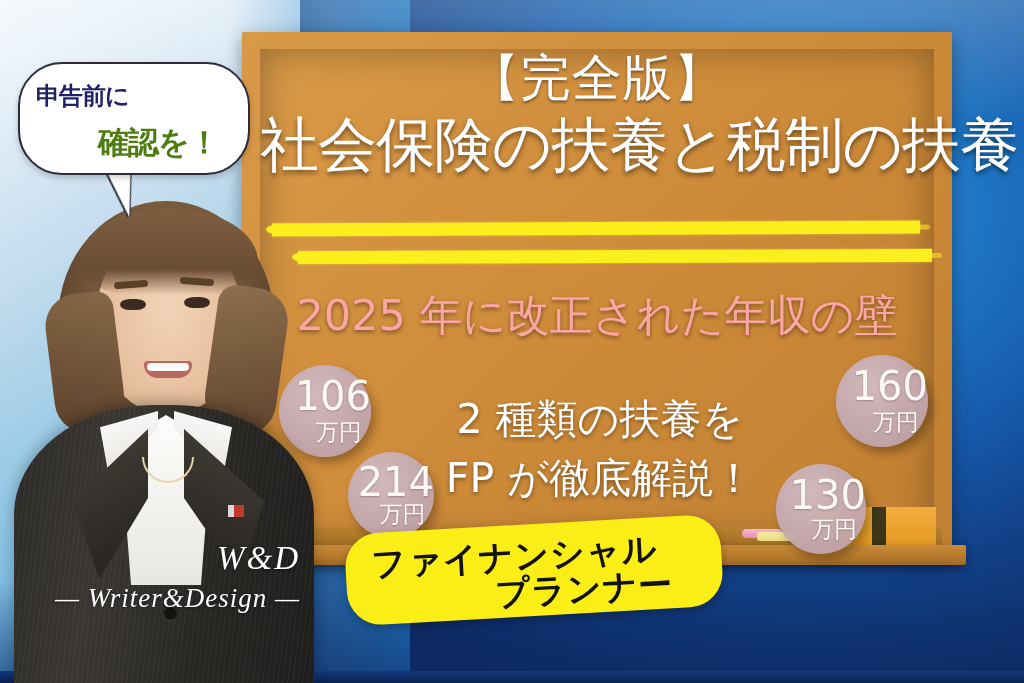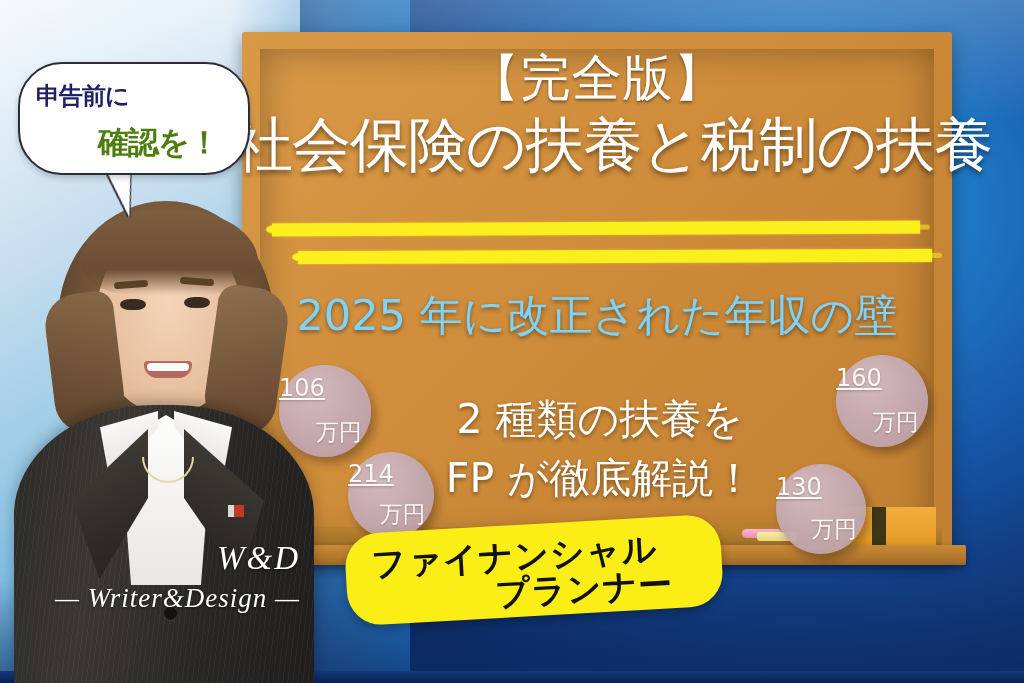--- a/index.html
+++ b/index.html
@@ -87,21 +87,21 @@
 
   
   .kanzen{
     position:absolute; left:242px; top:52px; width:710px;
     text-align:center; color:#ffffff;
     font-size:50px; line-height:1.05; letter-spacing:1px;
     font-family:"DejaVu Sans","Liberation Sans",sans-serif;
     text-shadow:0 2px 3px rgba(0,0,0,.45);
   }
   .main-title{
-    position:absolute; left:234px; top:112px; width:700px;
+    position:absolute; left:260px; top:112px; width:700px;
     text-align:center; color:#ffffff;
     font-size:59px; line-height:1.12; letter-spacing:-1px;
     font-family:"DejaVu Sans","Liberation Sans",sans-serif;
     white-space:nowrap;
     text-shadow:0 3px 5px rgba(0,0,0,.5);
   }
   .underline{
     position:absolute; height:13px; background:#fbf01d;
     filter:blur(.25px);
     box-shadow:0 0 2px rgba(251,240,29,.6);
@@ -112,21 +112,21 @@
   }
   .underline::after{
     content:""; position:absolute; right:-10px; top:4px; width:22px; height:5px;
     background:#fbf01d; opacity:.55; border-radius:3px;
   }
   .ul1{ left:272px; top:222px; width:648px; transform:rotate(-0.25deg); }
   .ul2{ left:298px; top:250px; width:634px; transform:rotate(-0.2deg); }
 
   .sub1{
     position:absolute; left:242px; top:290px; width:710px;
-    text-align:center; color:#7dd3fc;
+    text-align:center; color:#fca5a5;
     font-size:43px; line-height:1.2; letter-spacing:0px;
     font-family:"DejaVu Sans","Liberation Sans",sans-serif;
     text-shadow:0 2px 4px rgba(0,0,0,.45);
   }
   .sub2{
     position:absolute; left:300px; top:390px; width:600px;
     text-align:center; color:#fff;
     font-size:41px; line-height:1.45;
     font-family:"DejaVu Sans","Liberation Sans",sans-serif;
     text-shadow:0 2px 4px rgba(0,0,0,.45);
@@ -134,24 +134,23 @@
 
   
   .circle{
     position:absolute; border-radius:50%;
     background:radial-gradient(circle at 38% 32%, #d3bcc3 0%, #c7acb4 45%, #b89ca6 100%);
     box-shadow:4px 6px 10px rgba(0,0,0,.3);
     color:#ffffff; opacity:.95;
   }
   .circle .num{
     position:absolute; left:0; right:0; top:12%;
-    text-align:left; font-size:24px; line-height:1;
+    text-align:right; font-size:40px; line-height:1;
     font-family:"DejaVu Sans","Liberation Sans",sans-serif;
     text-shadow:0 1px 2px rgba(0,0,0,.25);
-    text-decoration:underline;
   }
   .circle .unit{
     position:absolute; right:10%; bottom:14%;
     font-size:23px; line-height:1;
     font-family:"DejaVu Sans","Liberation Sans",sans-serif;
     text-shadow:0 1px 2px rgba(0,0,0,.25);
   }
   .c106{ left:279px; top:365px; width:92px; height:92px; }
   .c123{ left:348px; top:452px; width:86px; height:86px; }
   .c160{ left:836px; top:355px; width:92px; height:92px; }

